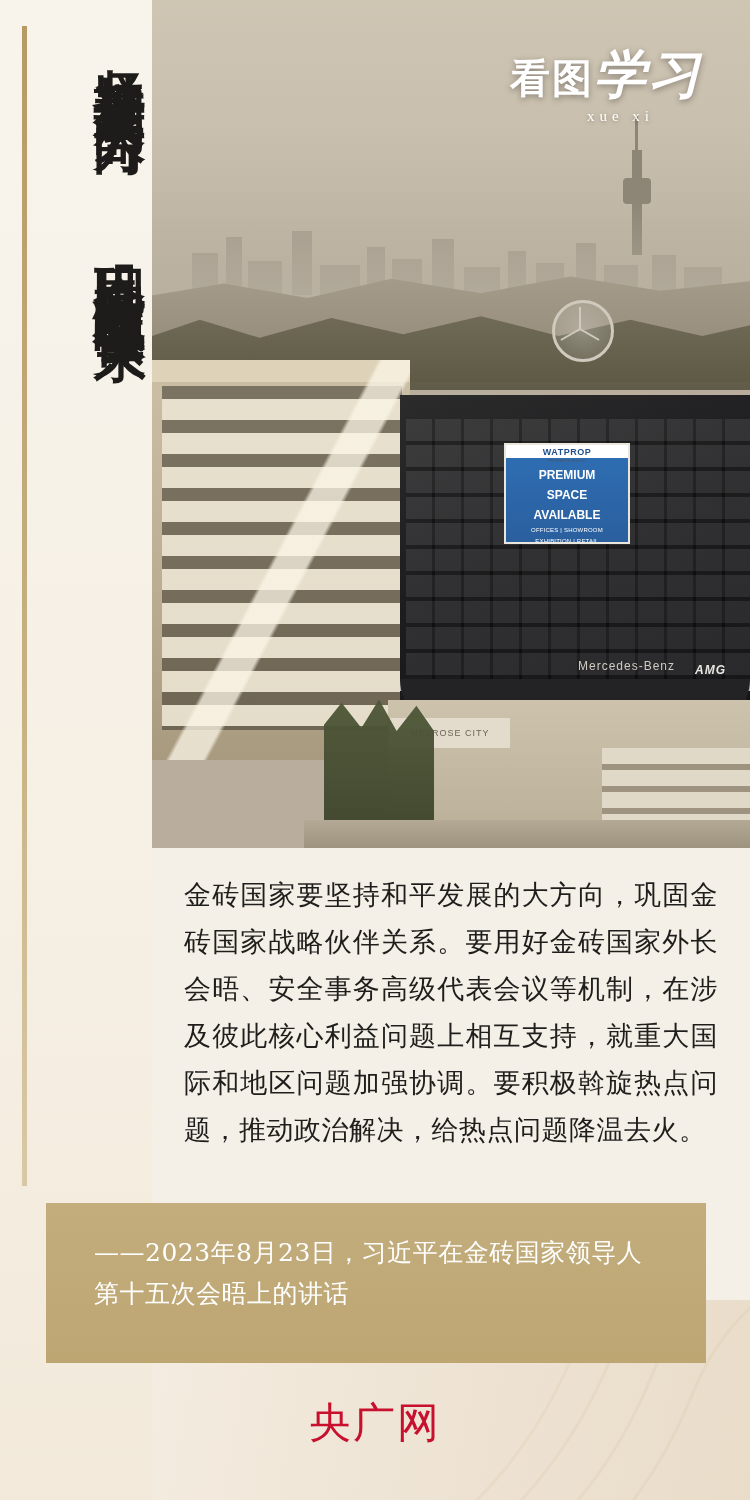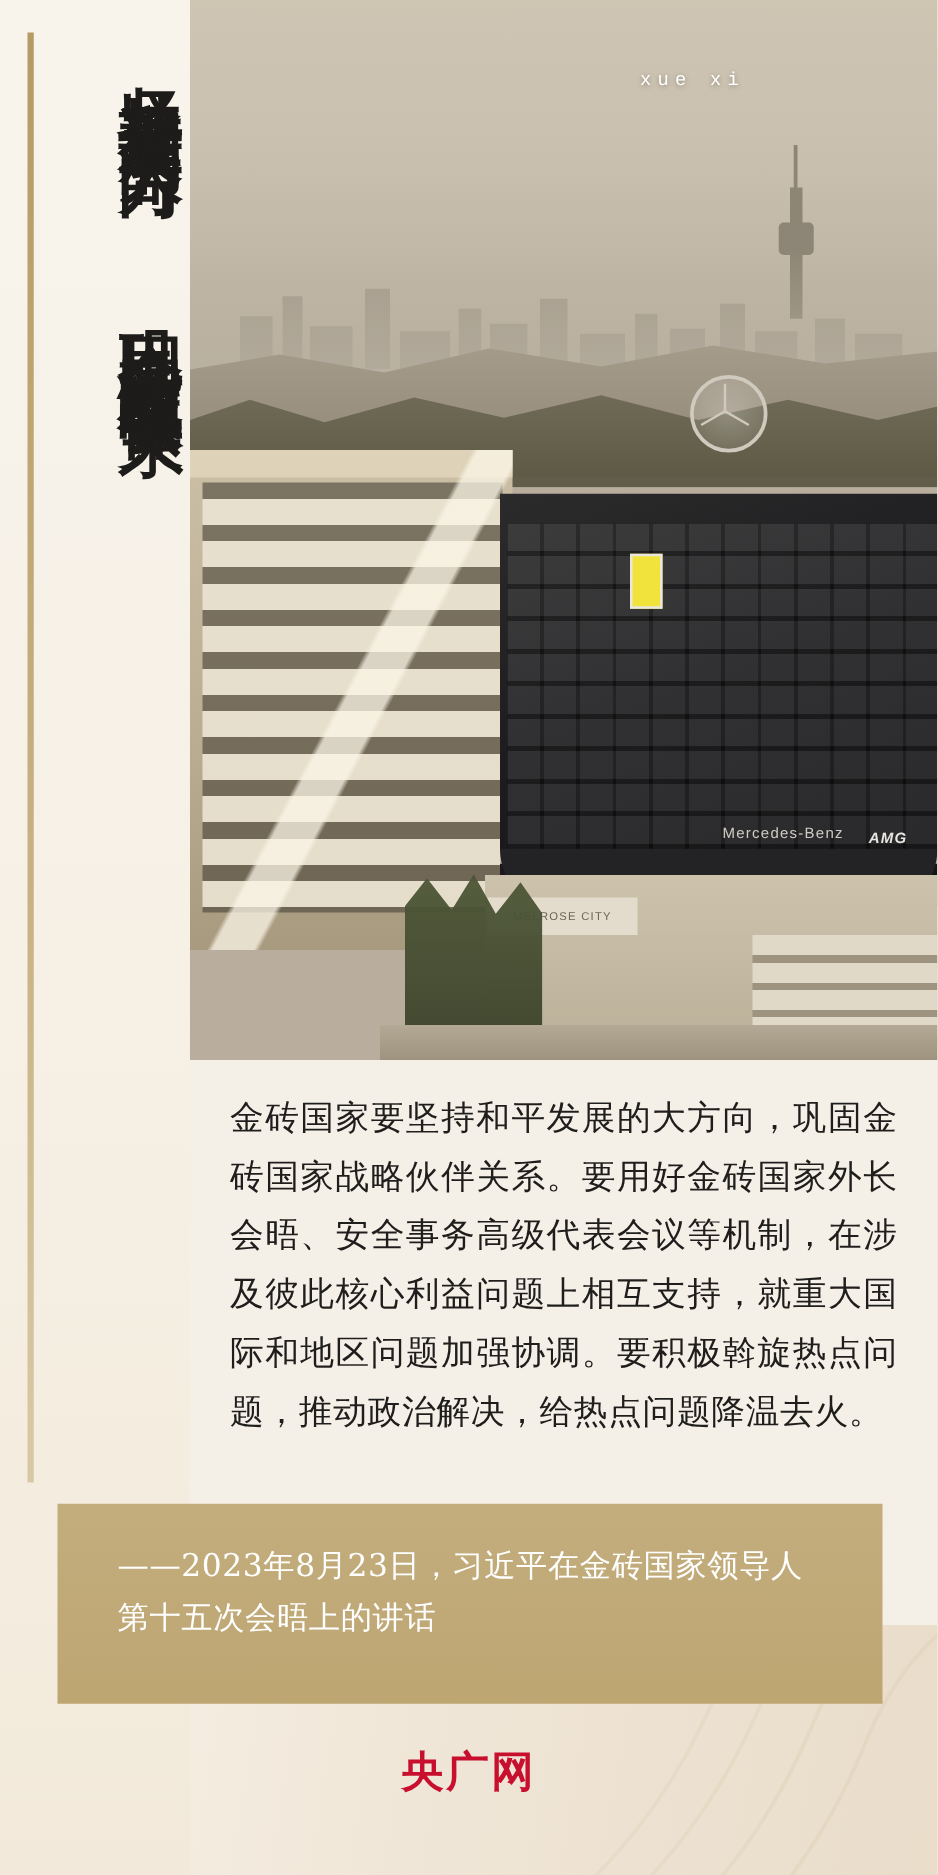--- a/index.html
+++ b/index.html
@@ -275,26 +275,26 @@
     font-size: 40px;
     letter-spacing: 2px;
     text-shadow: 0 2px 6px rgba(0,0,0,.35);
     line-height: 1;
   }
   .logo-main .brush {
     font-size: 52px;
     font-style: italic;
   }
   .logo-pinyin {
-    font-family: Liberation Mono, monospace;
+    font-family: Liberation Serif, serif;
     font-size: 15px;
     letter-spacing: 5px;
     margin-top: 8px;
     text-shadow: 0 1px 4px rgba(0,0,0,.35);
-    margin-right: 106px;
+    margin-right: 48px;
   }
 
   
   .body-text {
     position: absolute;
     left: 152px;
     top: 848px;
     width: 598px;
     height: 452px;
     background: #f5f0e7;
@@ -335,22 +335,22 @@
   .footer {
     position: absolute;
     left: 0;
     top: 1395px;
     width: 750px;
     text-align: center;
   }
   .footer-logo {
     display: inline-block;
     font-family: "DejaVu Serif", serif;
-    font-weight: bold;
-    font-size: 34px;
+    font-weight: normal;
+    font-size: 42px;
     letter-spacing: 2px;
     color: #c8102e;
   }
 </style>
 </head>
 <body>
 
 <div class="poster">
 
   <div class="swirl">
@@ -405,29 +405,40 @@
       <div class="curve"></div>
       <div class="mb-word">Mercedes-Benz</div>
       <div class="amg">AMG</div>
     </div>
 
     <div class="star">
         <i></i>
       </div>
 
     <div class="bb-yellow"></div>
+    <div class="billboard">
+      <div class="bb-top">WATPROP</div>
+      <div class="bb-sub">PROPERTY GROUP</div>
+      <div class="bb-main">PREMIUM</div>
+      <div class="bb-main">SPACE</div>
+      <div class="bb-main">AVAILABLE</div>
+      <div class="bb-line">OFFICES | SHOWROOM</div>
+      <div class="bb-line">EXHIBITION | RETAIL</div>
+
+    </div>
 
     <div class="lower-block"></div>
     <div class="lower-right"></div>
     <div class="sign-small">MELROSE CITY</div>
     <div class="palms"></div>
     <div class="road"></div>
   </div>
 
   <div class="logo">
+    <div class="logo-main"><span>看图</span><span class="brush">学习</span></div>
     <div class="logo-pinyin">xue xi</div>
   </div>
 
   <div class="body-text">
     <p>金砖国家要坚持和平发展的大方向，巩固金砖国家战略伙伴关系。要用好金砖国家外长会晤、安全事务高级代表会议等机制，在涉及彼此核心利益问题上相互支持，就重大国际和地区问题加强协调。要积极斡旋热点问题，推动政治解决，给热点问题降温去火。</p>
   </div>
 
   <div class="attrib">
     <p>——2023年8月23日，习近平在金砖国家领导人第十五次会晤上的讲话</p>
   </div>

